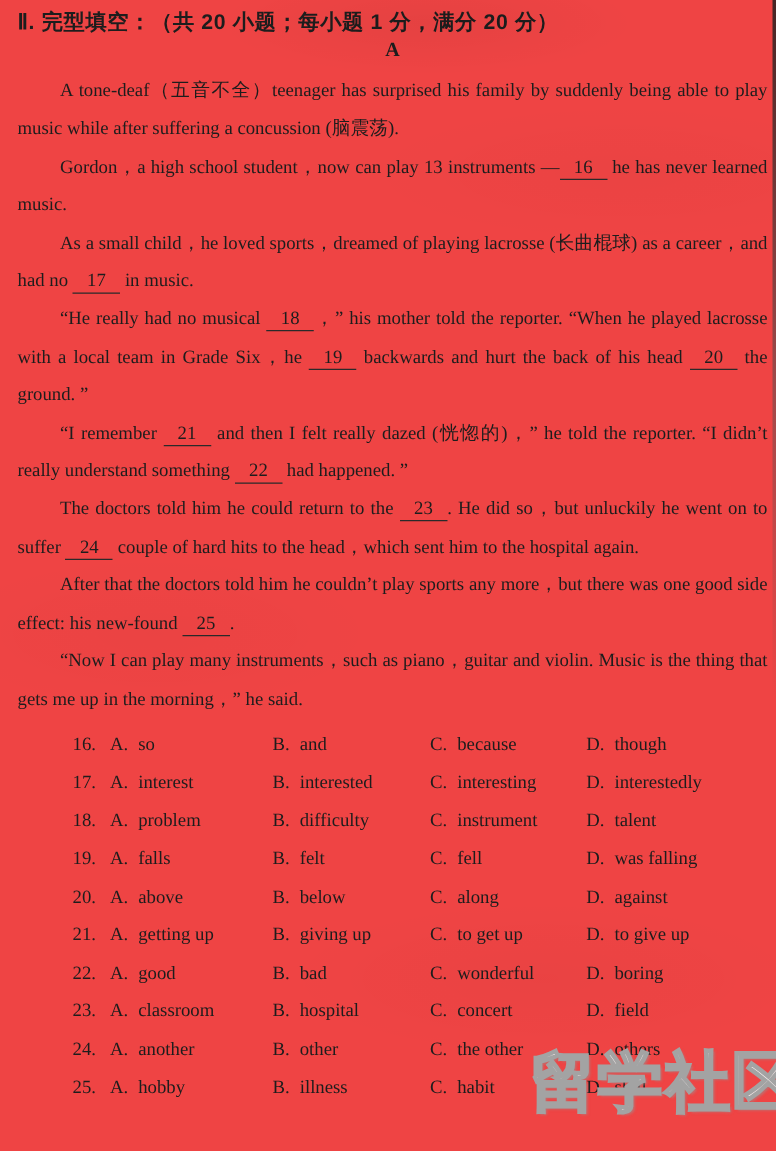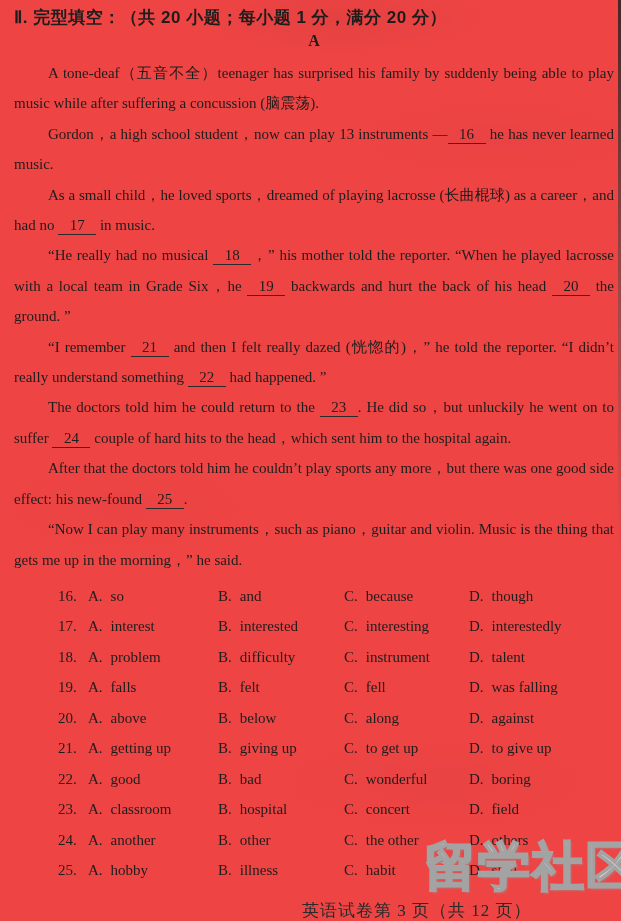--- a/index.html
+++ b/index.html
@@ -318,16 +318,15 @@
           <span class="opt opt-3">
             <span class="opt-letter">D.</span>
             <span class="opt-text">skill</span>
           </span>
         </div>
       </div>
   </div>
 
   <div class="watermark-big" style="-webkit-text-stroke: 2px rgb(163, 163, 163);">留学社区</div>
 
-  <div class="footer">英语试卷第 3 页（共 12 页）</div>
 
   <div class="edge-right"></div>
 </div>
 
 </body></html>

